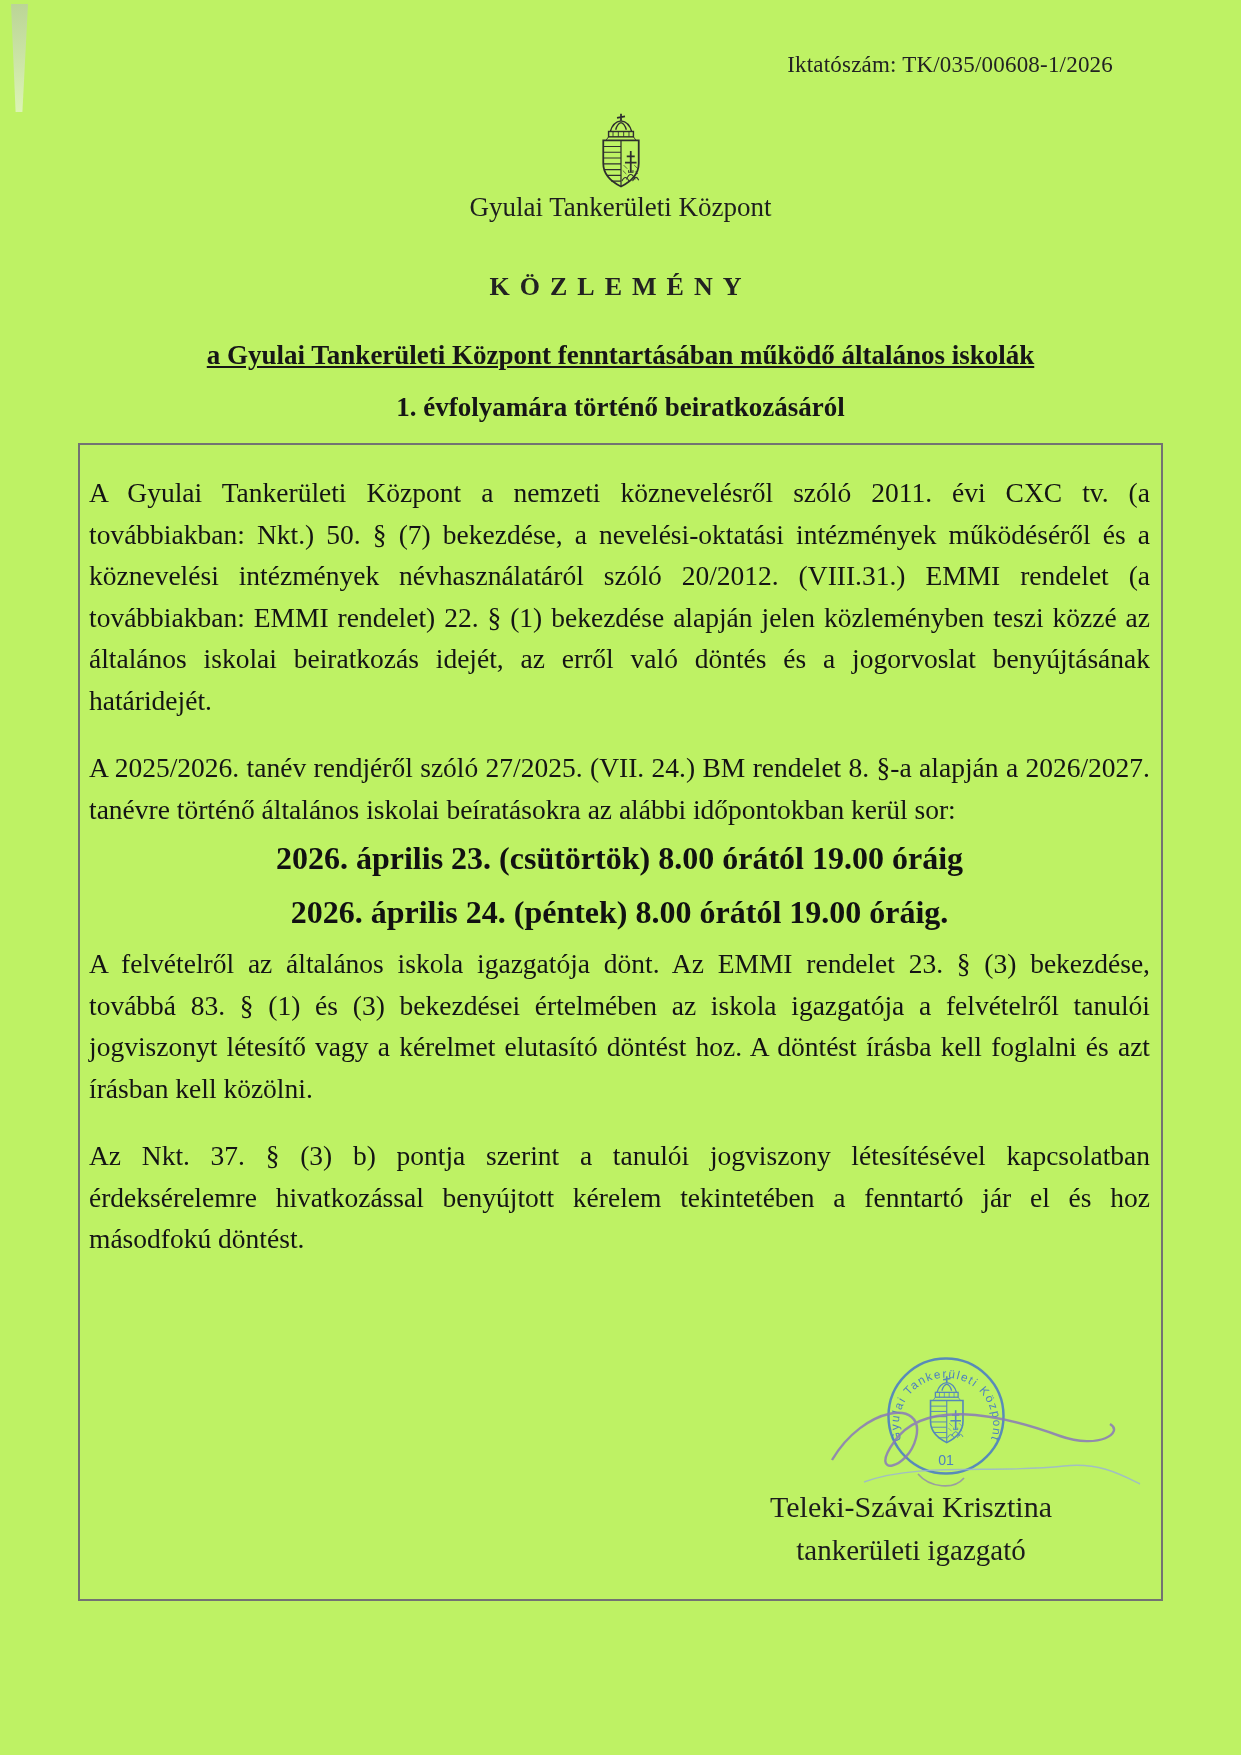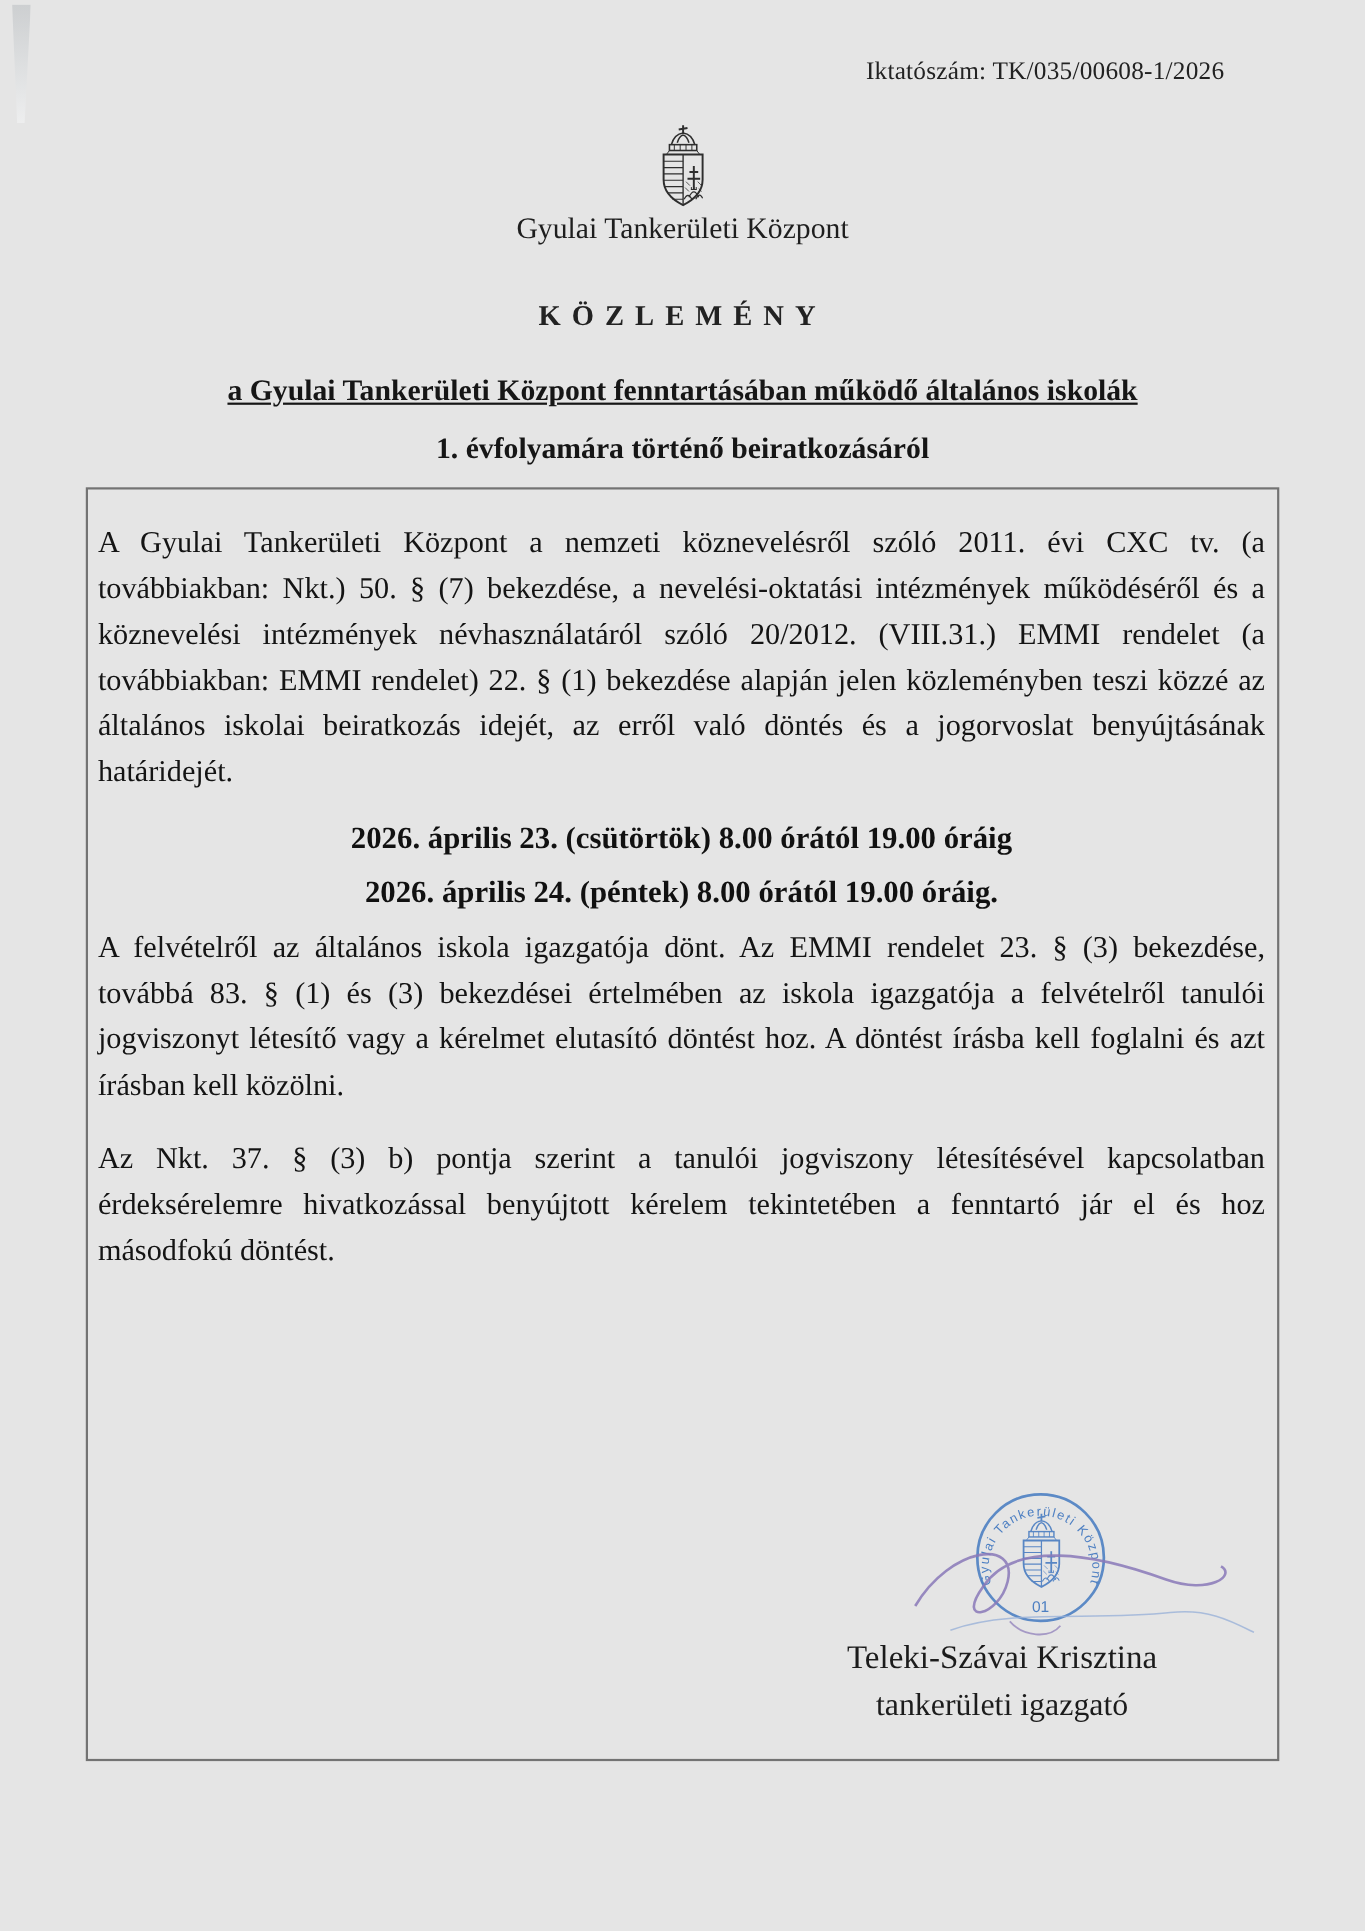--- a/index.html
+++ b/index.html
@@ -1,19 +1,19 @@
 <!DOCTYPE html>
 <html><head>
 <meta charset="utf-8">
 <style>
   html,body{margin:0;padding:0;background:#ffffff;}
   .page{
     position:relative;
     width:1241px;height:1755px;
-    background:#e5e5e5;
+    background:#bef264;
     font-family:"Liberation Serif","DejaVu Serif",serif;
     color:#1b1b1b;
     overflow:hidden;
   }
   .scan-artifact{
     position:absolute;left:8px;top:4px;width:20px;height:108px;
     background:linear-gradient(180deg,#b9bdc0 0%,#d9dcde 55%,#f4f5f6 100%);
     clip-path:polygon(15% 0,100% 0,72% 100%,38% 100%);
     opacity:.55;
   }
@@ -44,21 +44,21 @@
     padding:27px 11px 0 9px;
   }
   .content-box p.body{
     margin:0 0 26px 0;
     font-size:27.5px;line-height:41.5px;
     text-align:justify;color:#141414;
   }
   .content-box p.p2{margin-bottom:8px;}
   .date-line{
     margin:10px 0 17px 0;
-    text-align:center;font-size:28px;font-weight:bold;color:#111;
+    text-align:center;font-size:32px;font-weight:bold;color:#111;
   }
   .date-line.last{margin-bottom:12px;}
   .stamp-wrap{position:absolute;left:800px;top:905px;width:132px;height:132px;}
   .scribble{position:absolute;left:688px;top:933px;width:384px;height:132px;}
   .signature-block{
     position:absolute;left:615px;top:1040px;width:432px;
     text-align:center;color:#1c1c1c;
   }
   .signature-name{font-size:30px;line-height:44px;}
   .signature-title{font-size:29px;line-height:42px;}
@@ -113,20 +113,21 @@
 
   <div class="doc-title">KÖZLEMÉNY</div>
 
   <div class="subtitle line1">a Gyulai Tankerületi Központ fenntartásában működő általános iskolák</div>
   <div class="subtitle line2">1. évfolyamára történő beiratkozásáról</div>
 
   <div class="content-box">
 
     <p class="body">A Gyulai Tankerületi Központ a nemzeti köznevelésről szóló 2011. évi CXC tv. (a továbbiakban: Nkt.) 50. § (7) bekezdése, a nevelési-oktatási intézmények működéséről és a köznevelési intézmények névhasználatáról szóló 20/2012. (VIII.31.) EMMI rendelet (a továbbiakban: EMMI rendelet) 22. § (1) bekezdése alapján jelen közleményben teszi közzé az általános iskolai beiratkozás idejét, az erről való döntés és a jogorvoslat benyújtásának határidejét.</p>
 
+    <p class="body p2">A 2025/2026. tanév rendjéről szóló 27/2025. (VII. 24.) BM rendelet 8. §-a alapján a 2026/2027. tanévre történő általános iskolai beíratásokra az alábbi időpontokban kerül sor:</p>
 
     <div class="date-line">2026. április 23. (csütörtök) 8.00 órától 19.00 óráig</div>
     <div class="date-line last">2026. április 24. (péntek) 8.00 órától 19.00 óráig.</div>
 
     <p class="body">A felvételről az általános iskola igazgatója dönt. Az EMMI rendelet 23. § (3) bekezdése, továbbá 83. § (1) és (3) bekezdései értelmében az iskola igazgatója a felvételről tanulói jogviszonyt létesítő vagy a kérelmet elutasító döntést hoz. A döntést írásba kell foglalni és azt írásban kell közölni.</p>
 
 
     <p class="body">Az Nkt. 37. § (3) b) pontja szerint a tanulói jogviszony létesítésével kapcsolatban érdeksérelemre hivatkozással benyújtott kérelem tekintetében a fenntartó jár el és hoz másodfokú döntést.</p>
 
     <svg class="stamp-wrap" viewBox="0 0 140 140" style="color:#4d7fc2">

